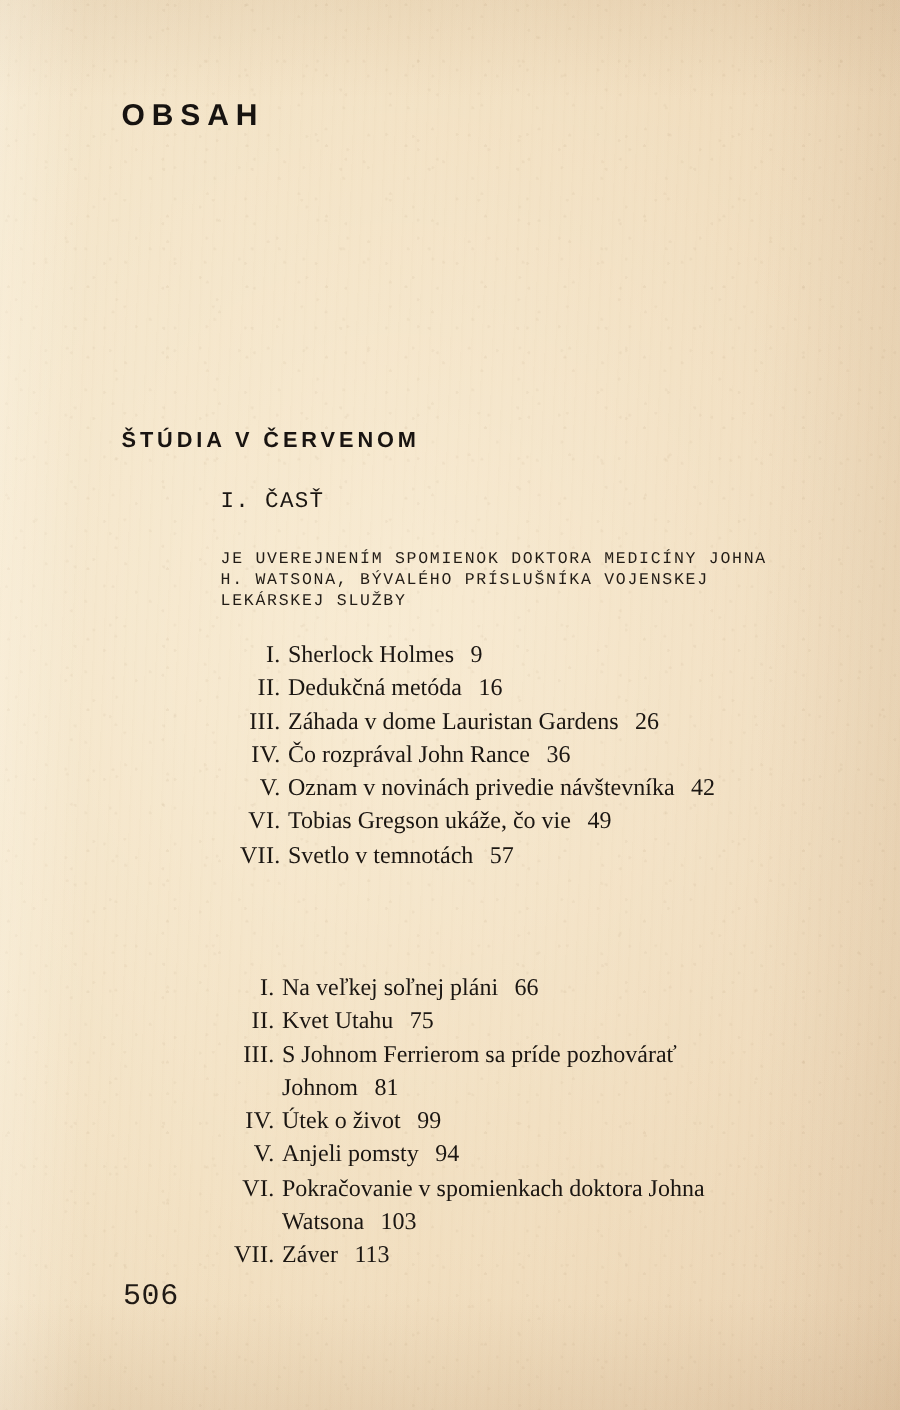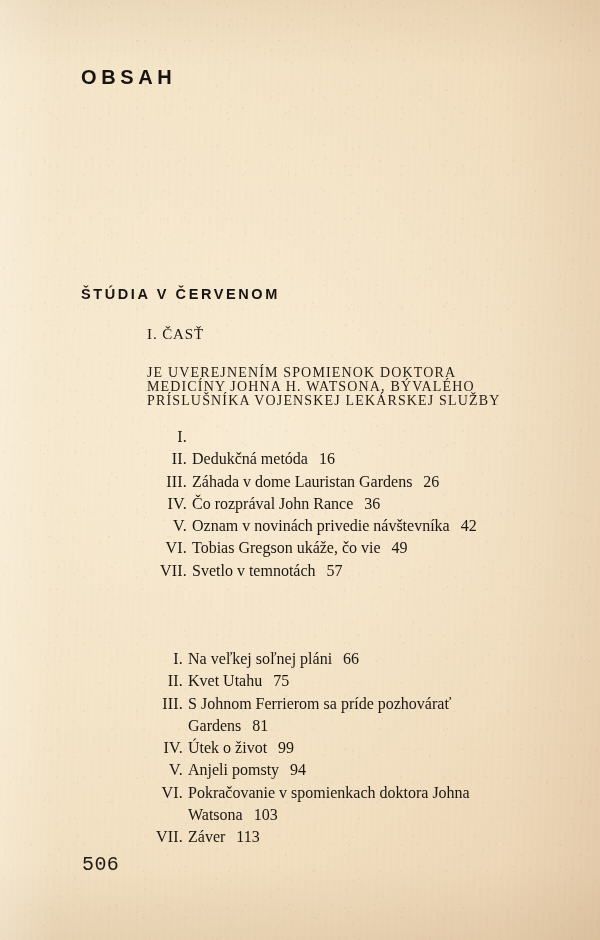--- a/index.html
+++ b/index.html
@@ -95,38 +95,38 @@
     font-family: "Liberation Sans", "DejaVu Sans", sans-serif;
     font-weight: bold;
     font-size: 14.5px;
     letter-spacing: 2.6px;
     color: #191411;
   }
 
   
   .part-head {
     position: absolute;
-    font-family: Liberation Serif, serif;
+    font-family: Liberation Mono, monospace;
     font-size: 15px;
     letter-spacing: 0.9px;
     color: #1b1612;
     line-height: 19px;
     white-space: pre-line;
   }
   .part-1 { left: 147px; top: 325px; }
   .part-2 { left: 147px; top: 596px; }
 
   
   .blurb {
     position: absolute;
     left: 147px;
     top: 366px;
     width: 366px;
-    font-family: Liberation Serif, serif;
-    font-size: 14px;
+    font-family: Liberation Mono, monospace;
+    font-size: 11px;
     letter-spacing: 1.15px;
     line-height: 14.2px;
     color: #221c16;
     text-transform: uppercase;
   }
 
   
   .toc {
     position: absolute;
     font-family: "Liberation Serif", "DejaVu Serif", serif;
@@ -187,20 +187,21 @@
   <div class="content">
     <div class="obsah">OBSAH</div>
 
     <div class="book-title">ŠTÚDIA V ČERVENOM</div>
 
     <div class="part-head part-1">I. ČASŤ</div>
     <div class="blurb">Je uverejnením spomienok doktora medicíny Johna H. Watsona, bývalého príslušníka vojenskej lekárskej služby</div>
     <div class="toc toc-1" id="toc-0">
         <div class="toc-row">
           <span class="num">I.</span>
+          <span class="entry"><span>Sherlock Holmes</span><span class="pg">9</span></span>
         </div>
         <div class="toc-row">
           <span class="num">II.</span>
           <span class="entry"><span>Dedukčná metóda</span><span class="pg">16</span></span>
         </div>
         <div class="toc-row">
           <span class="num">III.</span>
           <span class="entry"><span>Záhada v dome Lauristan Gardens</span><span class="pg">26</span></span>
         </div>
         <div class="toc-row">
@@ -229,21 +230,21 @@
         <div class="toc-row">
           <span class="num">II.</span>
           <span class="entry"><span>Kvet Utahu</span><span class="pg">75</span></span>
         </div>
         <div class="toc-row">
           <span class="num">III.</span>
           <span class="entry"><span>S Johnom Ferrierom sa príde pozhovárať</span></span>
         </div>
         <div class="cont">
           <span class="num">III.</span>
-          <span class="entry"><span>Gardens</span><span class="pg">81</span></span>
+          <span class="entry"><span>Johnom</span><span class="pg">81</span></span>
         </div>
         <div class="toc-row">
           <span class="num">IV.</span>
           <span class="entry"><span>Útek o život</span><span class="pg">99</span></span>
         </div>
         <div class="toc-row">
           <span class="num">V.</span>
           <span class="entry"><span>Anjeli pomsty</span><span class="pg">94</span></span>
         </div>
         <div class="toc-row">

